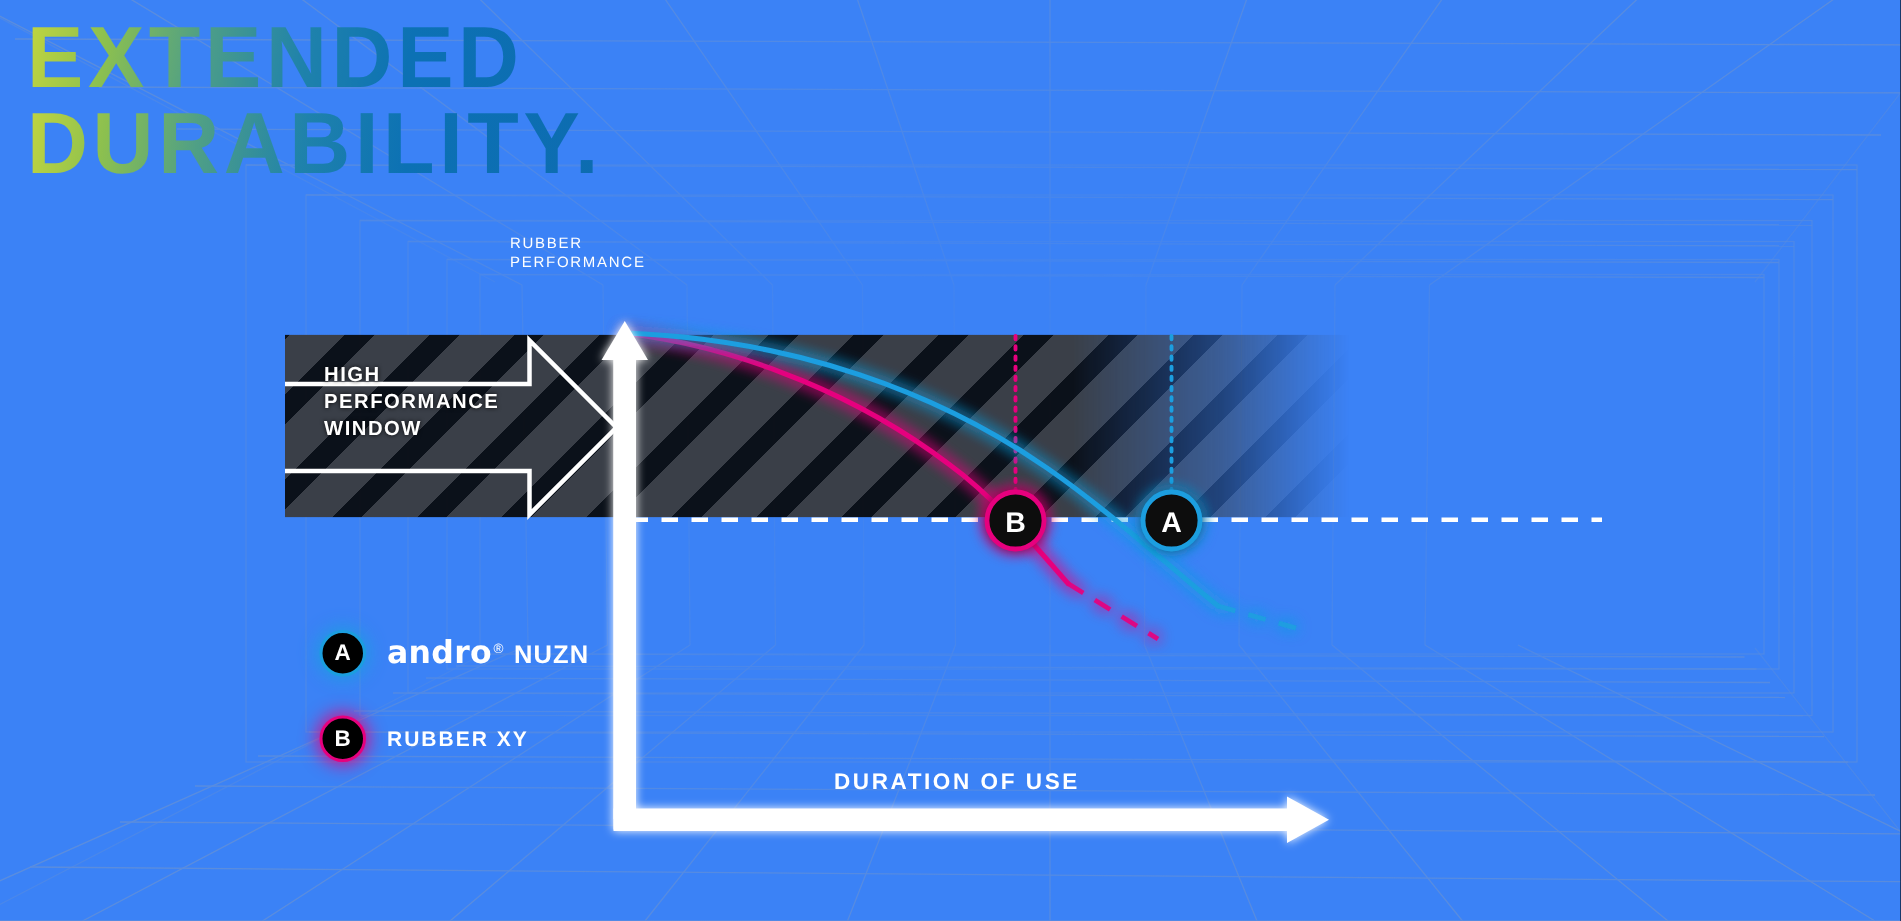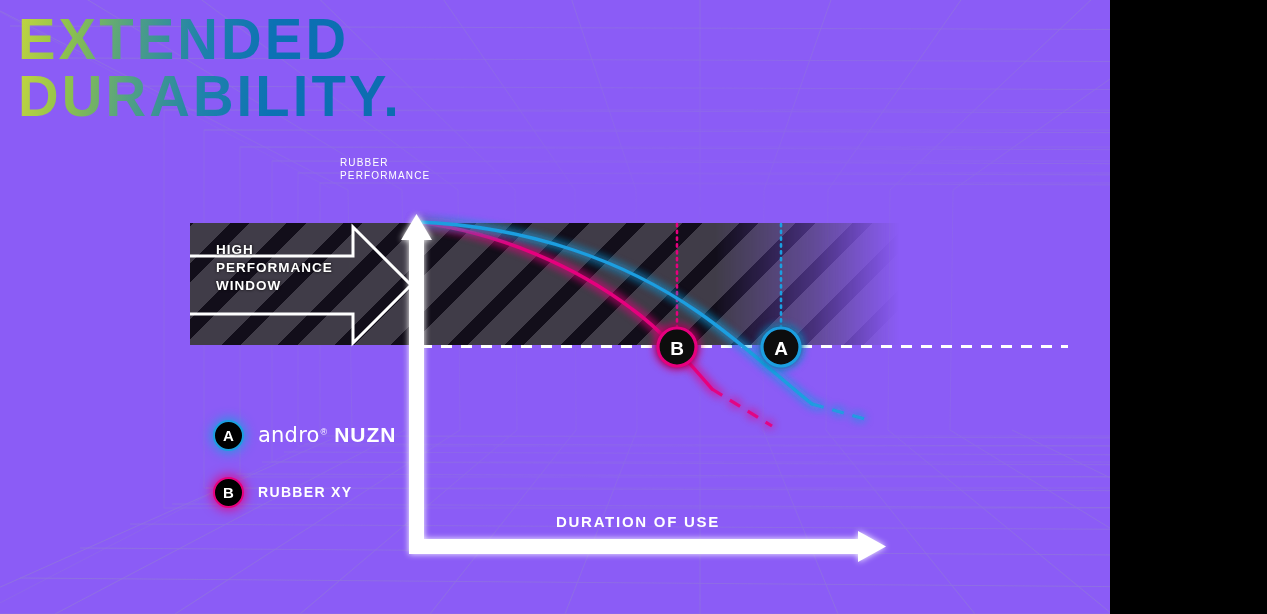--- a/index.html
+++ b/index.html
@@ -4,22 +4,22 @@
 <style>
   * { margin:0; padding:0; box-sizing:border-box; }
   html, body {
     background:#000;
     width:1267px; height:614px;
     overflow:hidden;
     font-family:"Liberation Sans", sans-serif;
   }
   #stage {
     position:relative;
-    width:1110px; height:614px;
-    background:#8b5cf6;
+    width:1267px; height:614px;
+    background:#3b82f6;
     overflow:hidden;
   }
 
   
   #bg-grid { position:absolute; inset:0; z-index:1; }
 
   
   #headline {
     position:absolute;
     left:18px; top:12px;
@@ -138,28 +138,28 @@
   }
   .legend-label {
     margin-left:14px;
     color:#fff;
     white-space:nowrap;
     display:flex;
     align-items:baseline;
   }
   .brand-andro {
     font-size:21px;
-    font-weight:400;
+    font-weight:700;
     letter-spacing:0.01em;
     font-family:"DejaVu Sans", sans-serif;
     text-align:center;
   }
   .brand-reg { font-size:9px; margin-left:1px; position:relative; top:-7px; }
   .brand-model {
-    font-size:21px;
+    font-size:17px;
     font-weight:700;
     letter-spacing:0.045em;
     margin-left:7px;
   }
   .legend-text-plain {
     font-size:14px;
     font-weight:700;
     letter-spacing:0.095em;
     text-transform:uppercase;
   }

